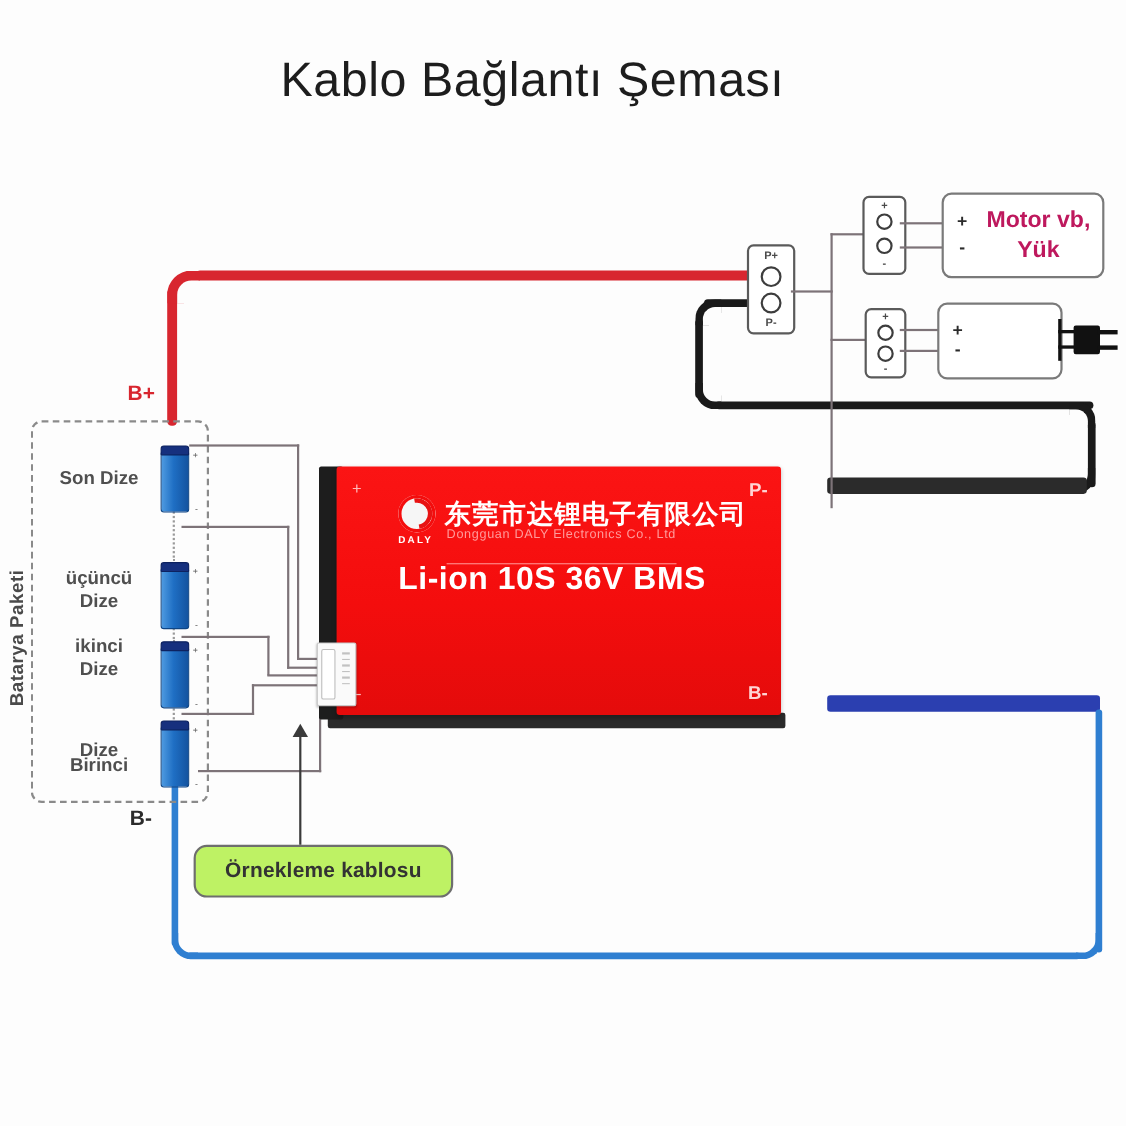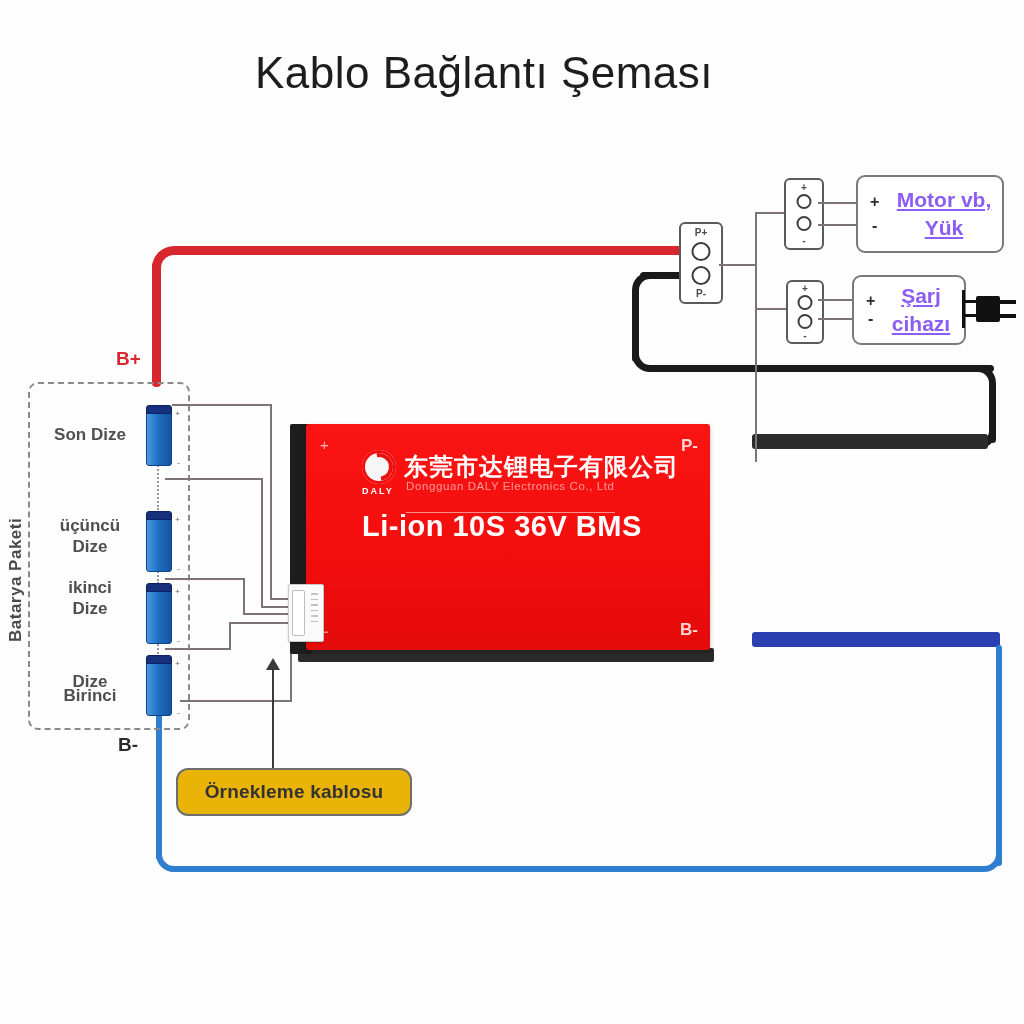--- a/index.html
+++ b/index.html
@@ -138,35 +138,35 @@
   }
   .conn .ring.small{width:11px;height:11px;}
   .conn .cl{position:absolute;left:50%;transform:translateX(-50%);font-size:10px;color:#4a4a4a;font-weight:bold;}
 
   .devbox{
     position:absolute;border:2px solid #7a7a7a;border-radius:9px;background:#fff;
   }
   .devbox .txt{
     position:absolute;left:34px;top:0;right:6px;height:100%;
     display:flex;flex-direction:column;align-items:center;justify-content:center;
-    font-size:21px;color:#8b5cf6;font-weight:bold;line-height:28px;text-align:center;text-decoration:underline;
+    font-size:21px;color:#be185d;font-weight:bold;line-height:28px;text-align:center;
   }
   .devbox .sp{position:absolute;left:12px;top:22%;font-size:16px;color:#2b2b2b;font-weight:bold;}
   .devbox .sm{position:absolute;left:14px;bottom:22%;font-size:16px;color:#2b2b2b;font-weight:bold;}
 
   .plug{position:absolute;}
   .plug .body{position:absolute;left:14px;top:6px;width:24px;height:26px;background:#111;border-radius:2px;}
   .plug .pin{position:absolute;left:36px;width:18px;height:4px;background:#111;}
   .plug .pre{position:absolute;left:0;width:16px;height:3px;background:#111;}
   .plug .bar{position:absolute;left:0;top:0;width:3px;height:38px;background:#111;}
 
   
   .callout{
     position:absolute;
-    border:2px solid #6e6e6e;border-radius:12px;background:#eab308;
+    border:2px solid #6e6e6e;border-radius:12px;background:#bef264;
     display:flex;align-items:center;justify-content:center;
     font-size:19px;color:#333;font-weight:bold;letter-spacing:.2px;
   }
   .arrowline{position:absolute;width:2px;background:#3a3a3a;}
   .arrowhead{
     position:absolute;width:0;height:0;
     border-left:7px solid transparent;border-right:7px solid transparent;
     border-bottom:12px solid #3a3a3a;
   }
 </style>
@@ -328,24 +328,20 @@
     <span class="ring small" style="top:13px;"></span>
     <span class="ring small" style="top:32px;"></span>
     <span class="cl" style="bottom:1px;">-</span>
   </div>
   <div class="w thin" style="left:818px;top:299px;width:36px;height:2px;"></div>
   <div class="w thin" style="left:818px;top:318px;width:36px;height:2px;"></div>
 
   <div class="devbox" style="left:852px;top:275px;width:110px;height:66px;">
     <span class="sp">+</span>
     <span class="sm">-</span>
-    <span class="txt" style="left:30px;">
-      <span>Şarj</span>
-      <span>cihazı</span>
-    </span>
   </div>
 
   <div class="plug" style="left:962px;top:290px;width:58px;height:38px;">
     <span class="bar"></span>
     <span class="pre" style="top:10px;"></span>
     <span class="pre" style="top:24px;"></span>
     <span class="body"></span>
     <span class="pin" style="top:10px;"></span>
     <span class="pin" style="top:24px;"></span>
   </div>

